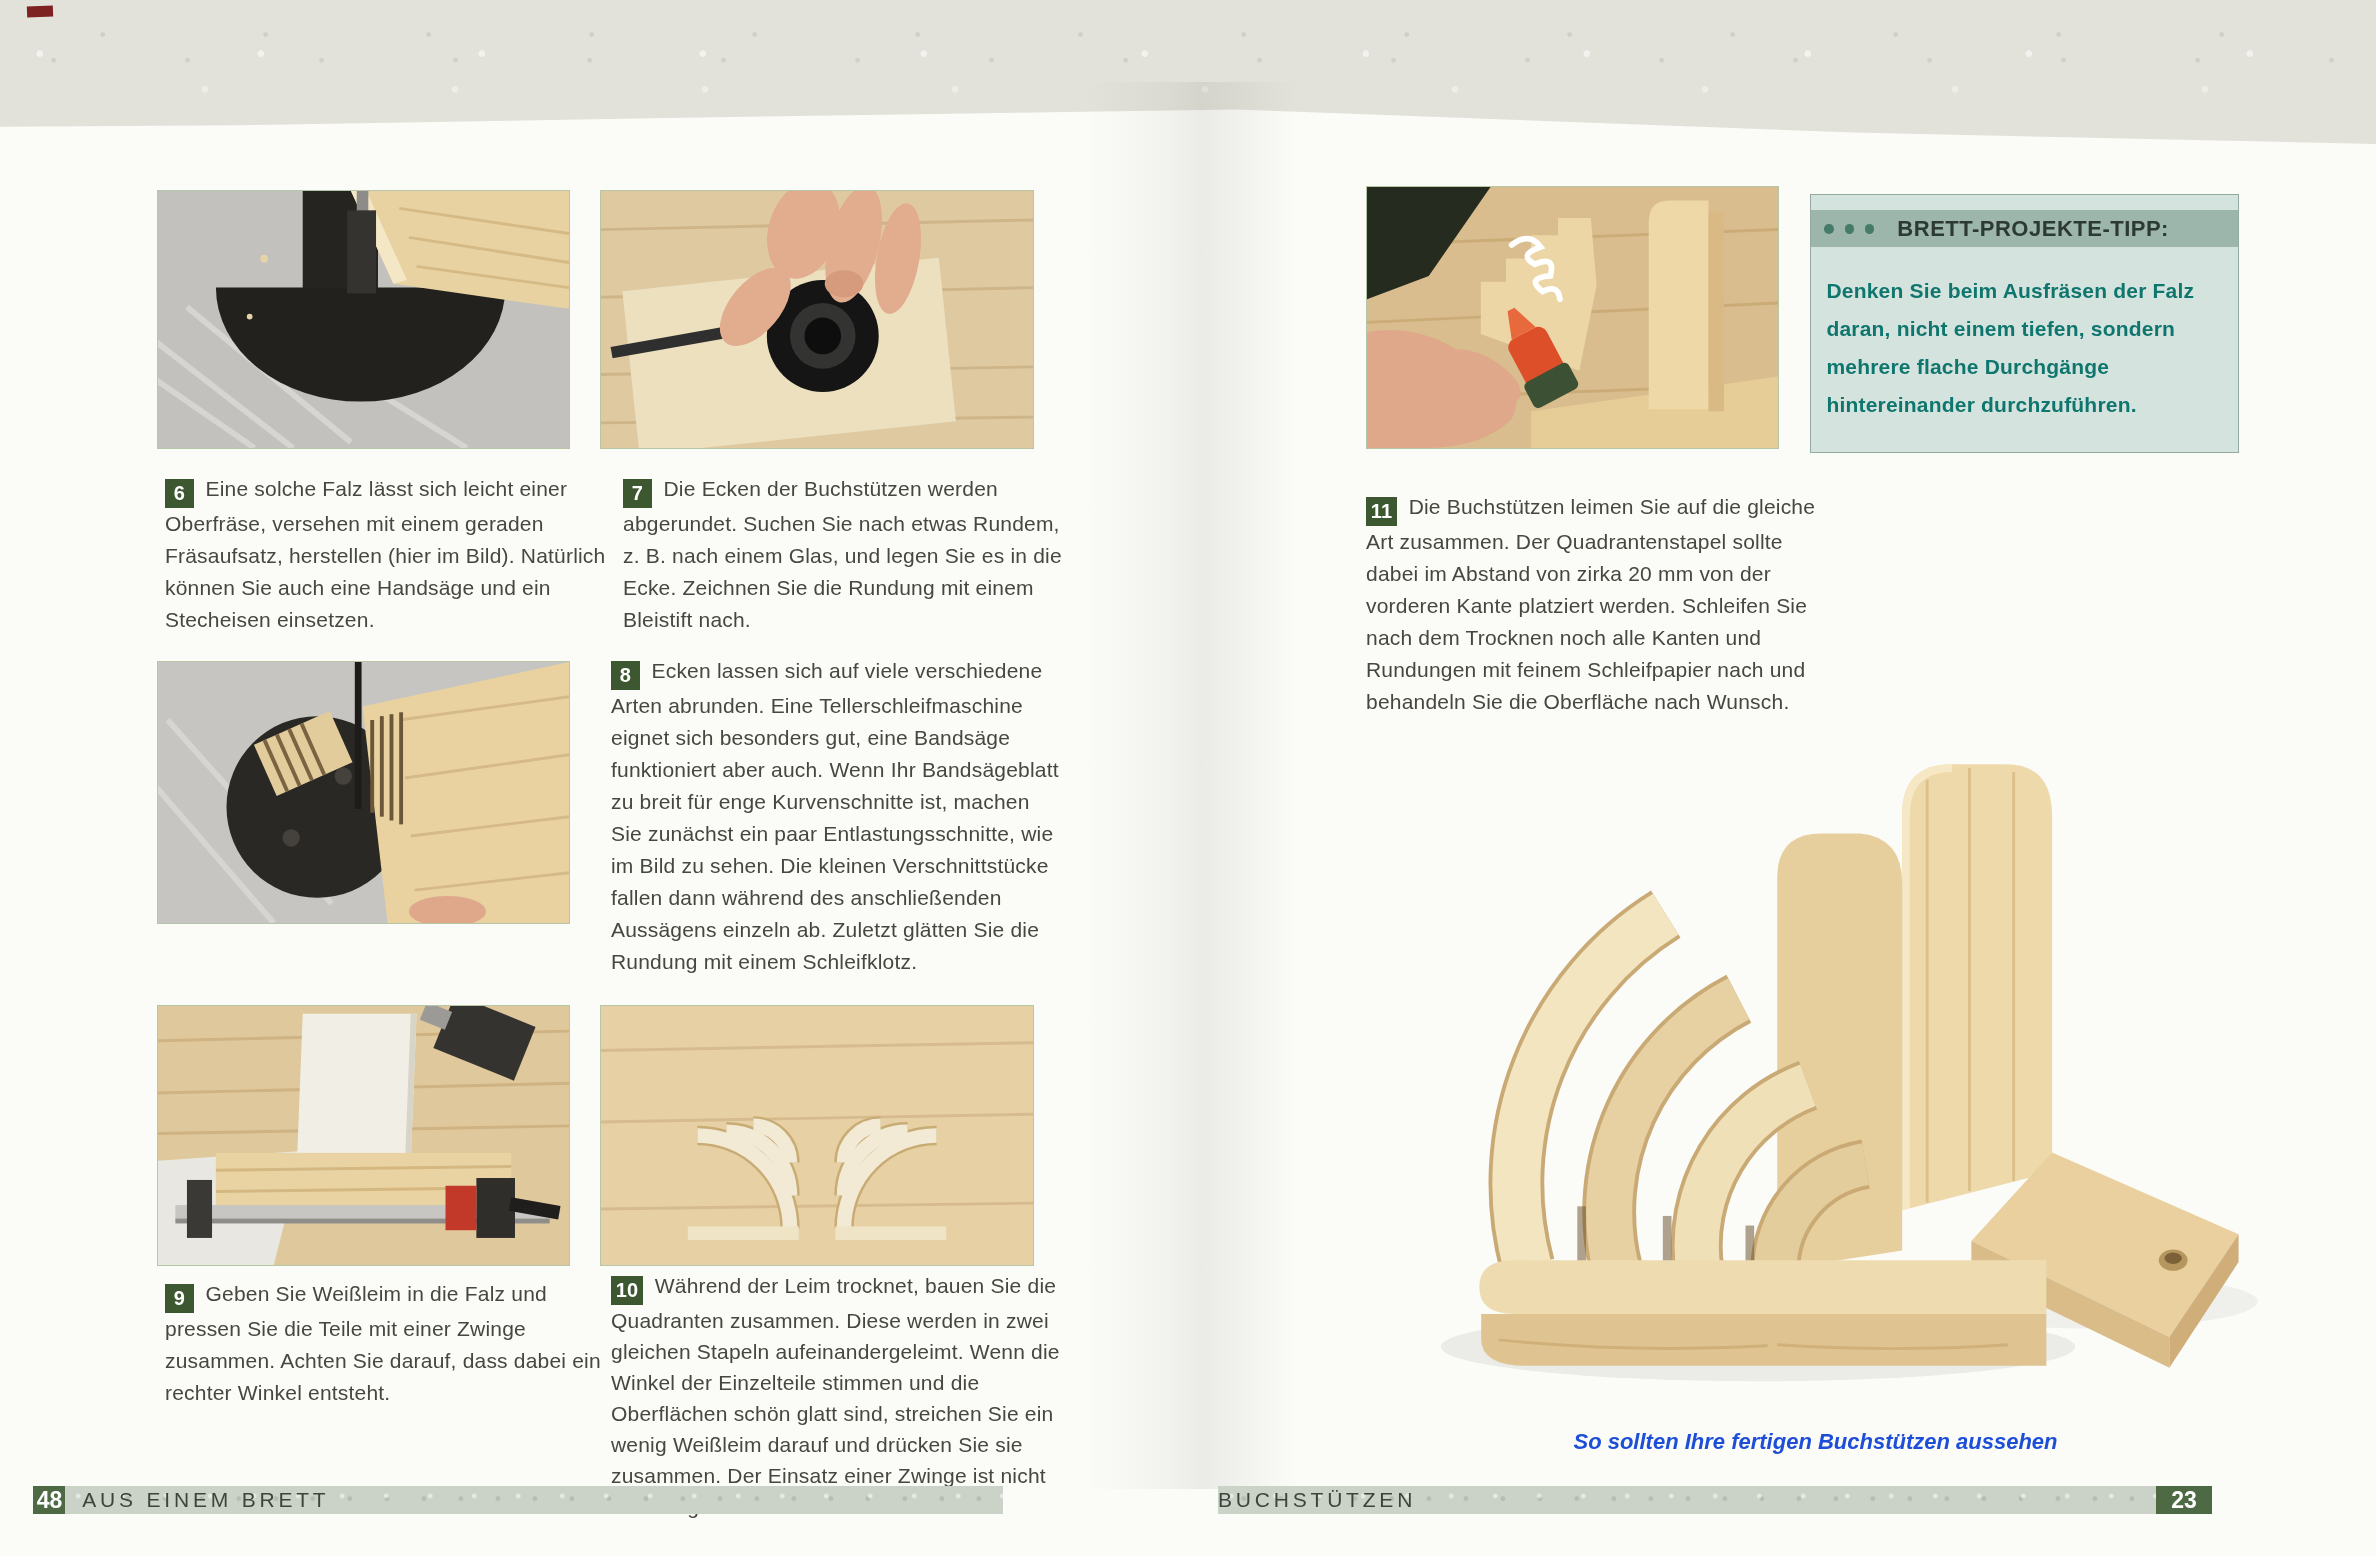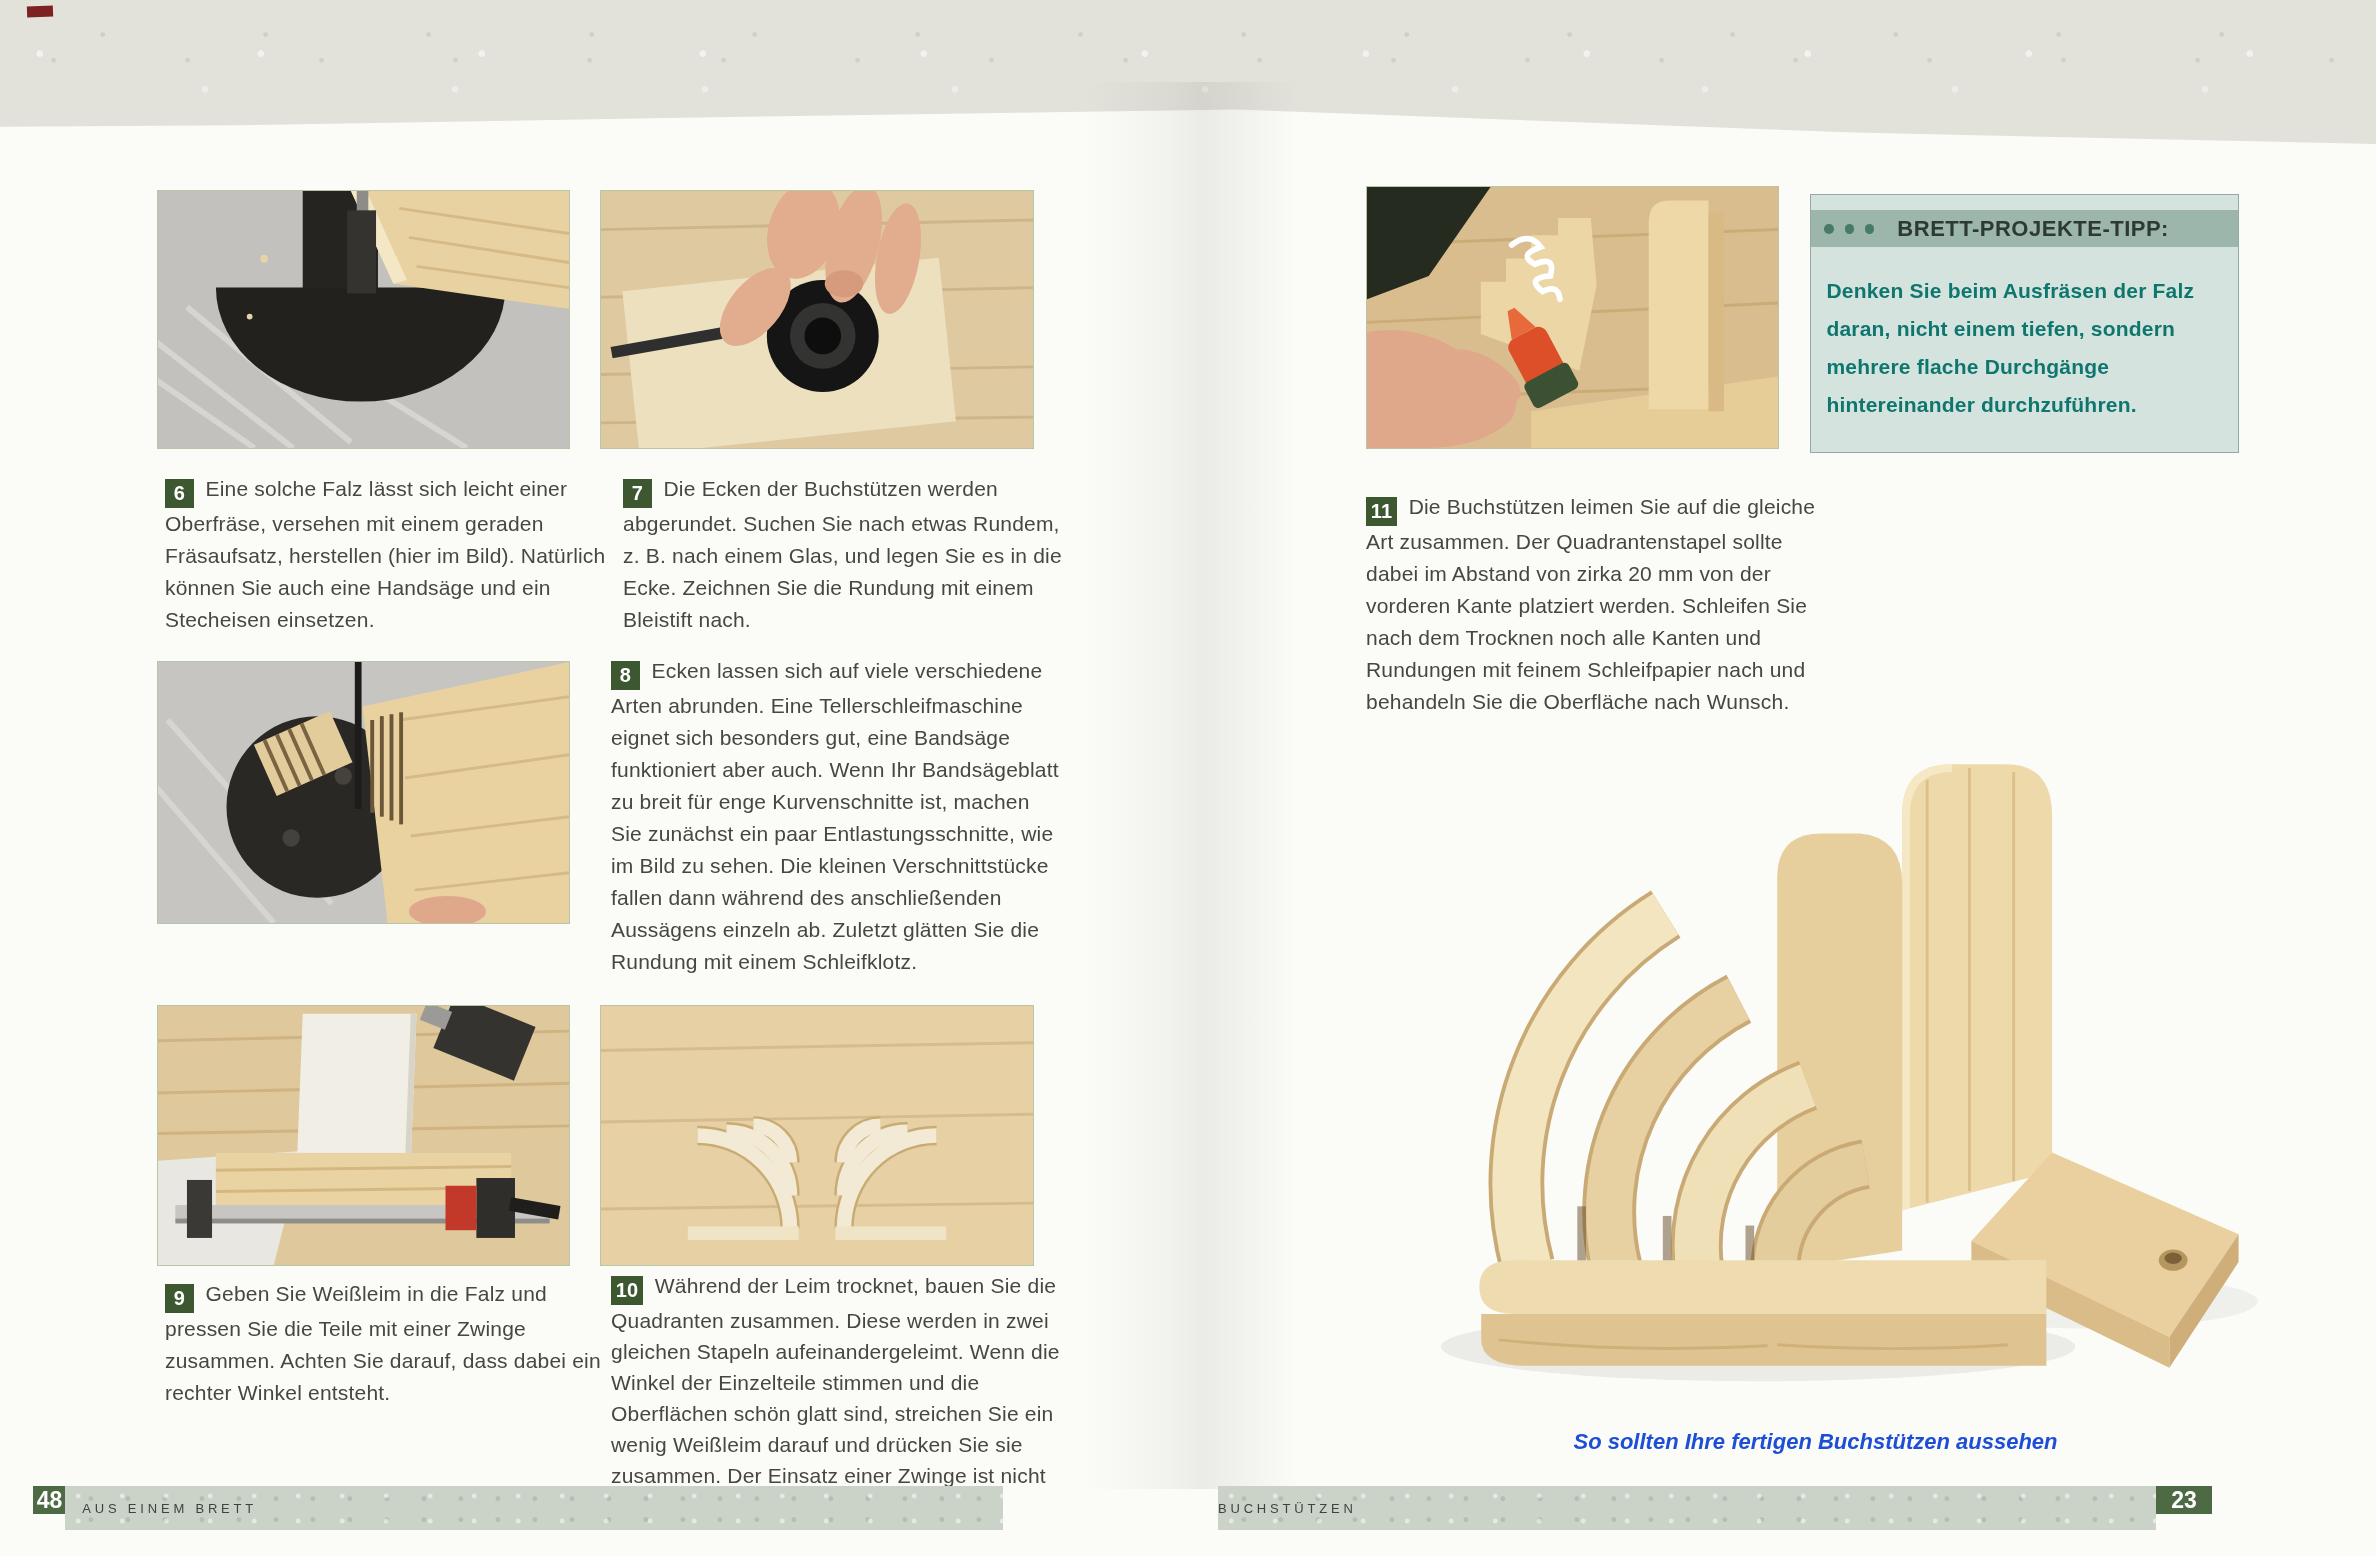--- a/index.html
+++ b/index.html
@@ -52,28 +52,28 @@
     padding:25px 25px 0 15.4px;font-size:21px;line-height:38px;
     font-weight:bold;color:#0f766e;letter-spacing:0.2px;
   }
   
   .caption{
     position:absolute;left:1441px;top:1429px;width:749px;text-align:center;
     font-size:22px;font-weight:bold;font-style:italic;color:#1d4ed8;
   }
   
   .footer-strip{
-    position:absolute;top:1486px;height:44px;
+    position:absolute;top:1486px;height:28px;
     background-color:#cbd3c8;
     background-image:
       radial-gradient(circle at 30% 40%, rgba(255,255,255,.5) 0 1.9px, transparent 2.9px),
       radial-gradient(circle at 70% 60%, rgba(148,158,146,.4) 0 1.9px, transparent 2.9px);
     background-size:44px 25px,37px 21px;
     display:flex;align-items:center;box-sizing:border-box;
-    font-size:13px;letter-spacing:3.8px;color:#3d443c;font-weight:500;
+    font-size:21px;letter-spacing:3.8px;color:#3d443c;font-weight:500;
   }
   .footer-strip.left{left:65px;width:938px;padding-left:17.3px;}
   .footer-strip.right{left:1218px;width:938px;justify-content:flex-start;padding-right:28px;}
   .pagenum{
     position:absolute;top:1486px;height:28px;background:#4d6a45;color:#fff;
     font-weight:bold;font-size:23px;display:flex;align-items:center;justify-content:center;
   }
   .pagenum.left{left:33px;width:33px;}
   .pagenum.right{left:2156px;width:56px;}
   .product{position:absolute;left:1239px;top:672px;width:1038px;height:740px;}

